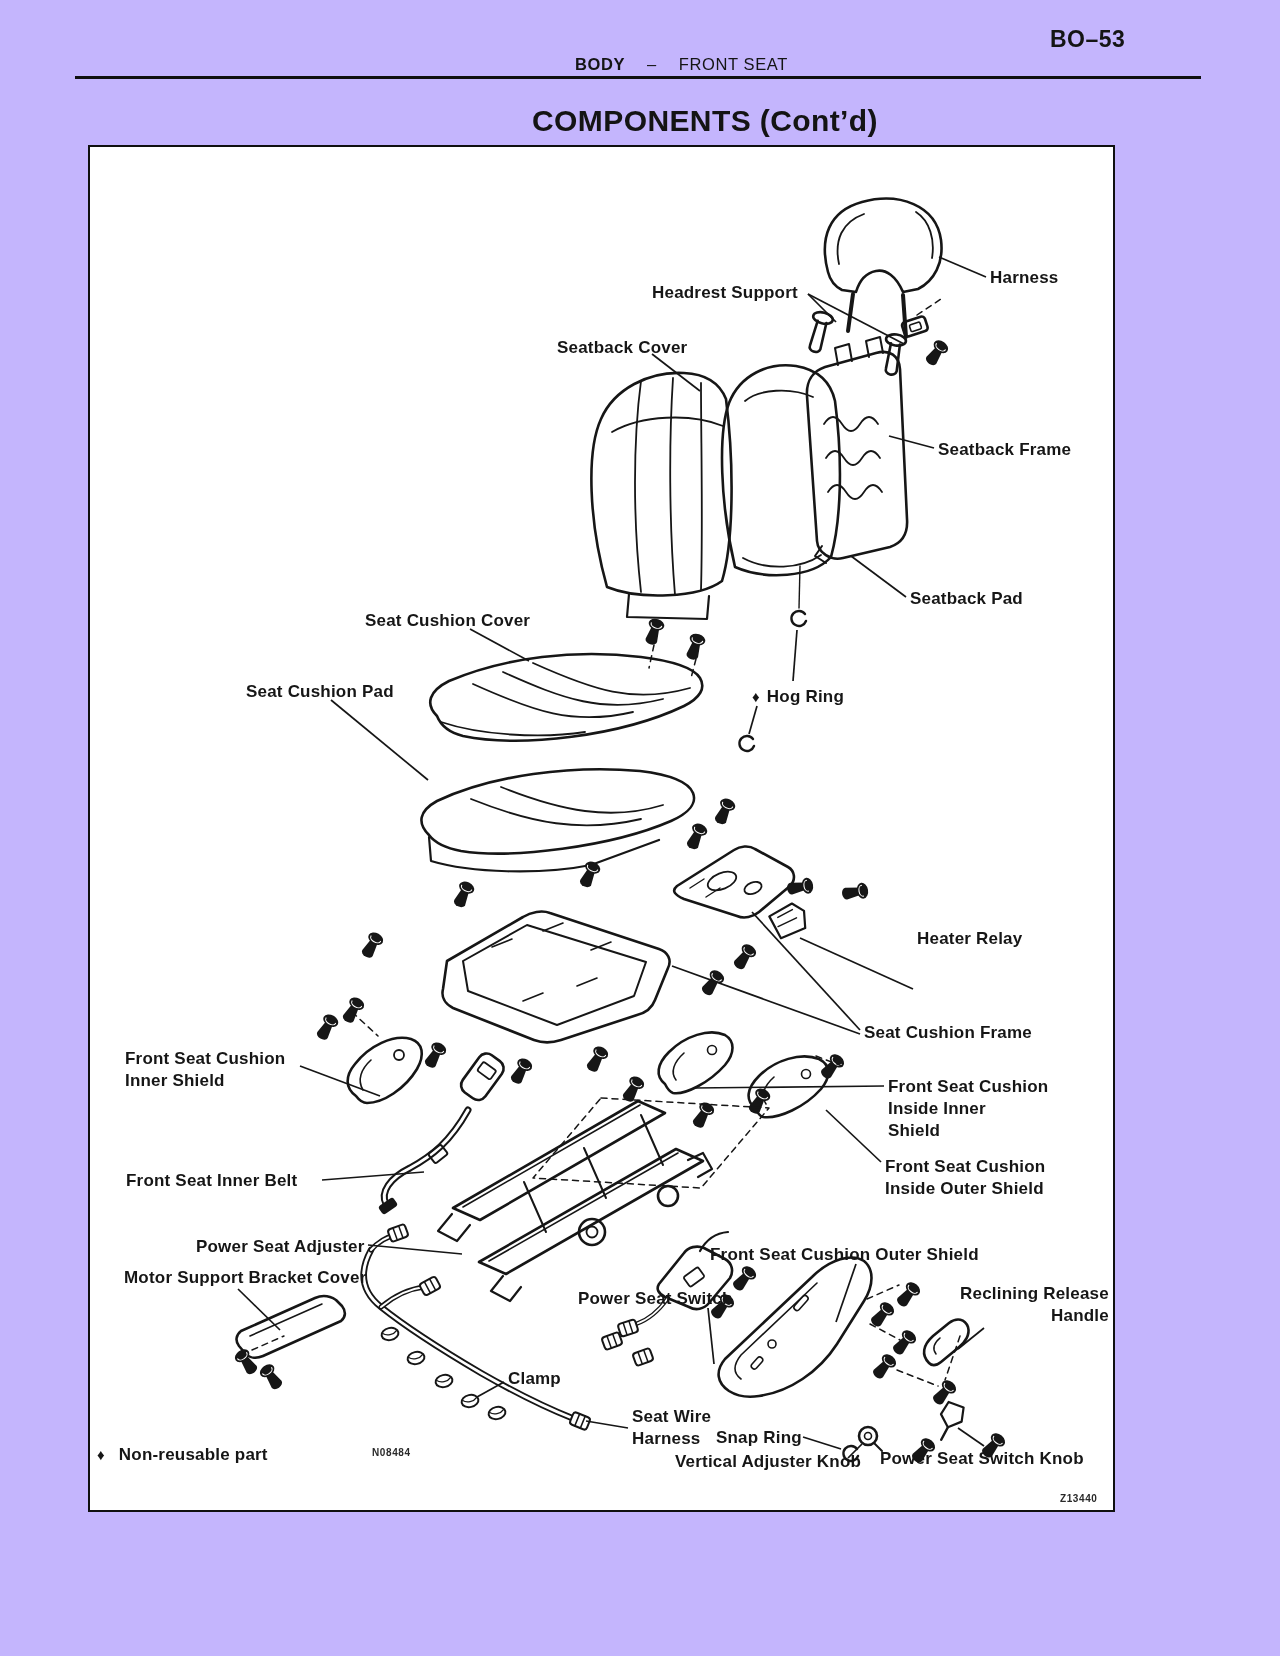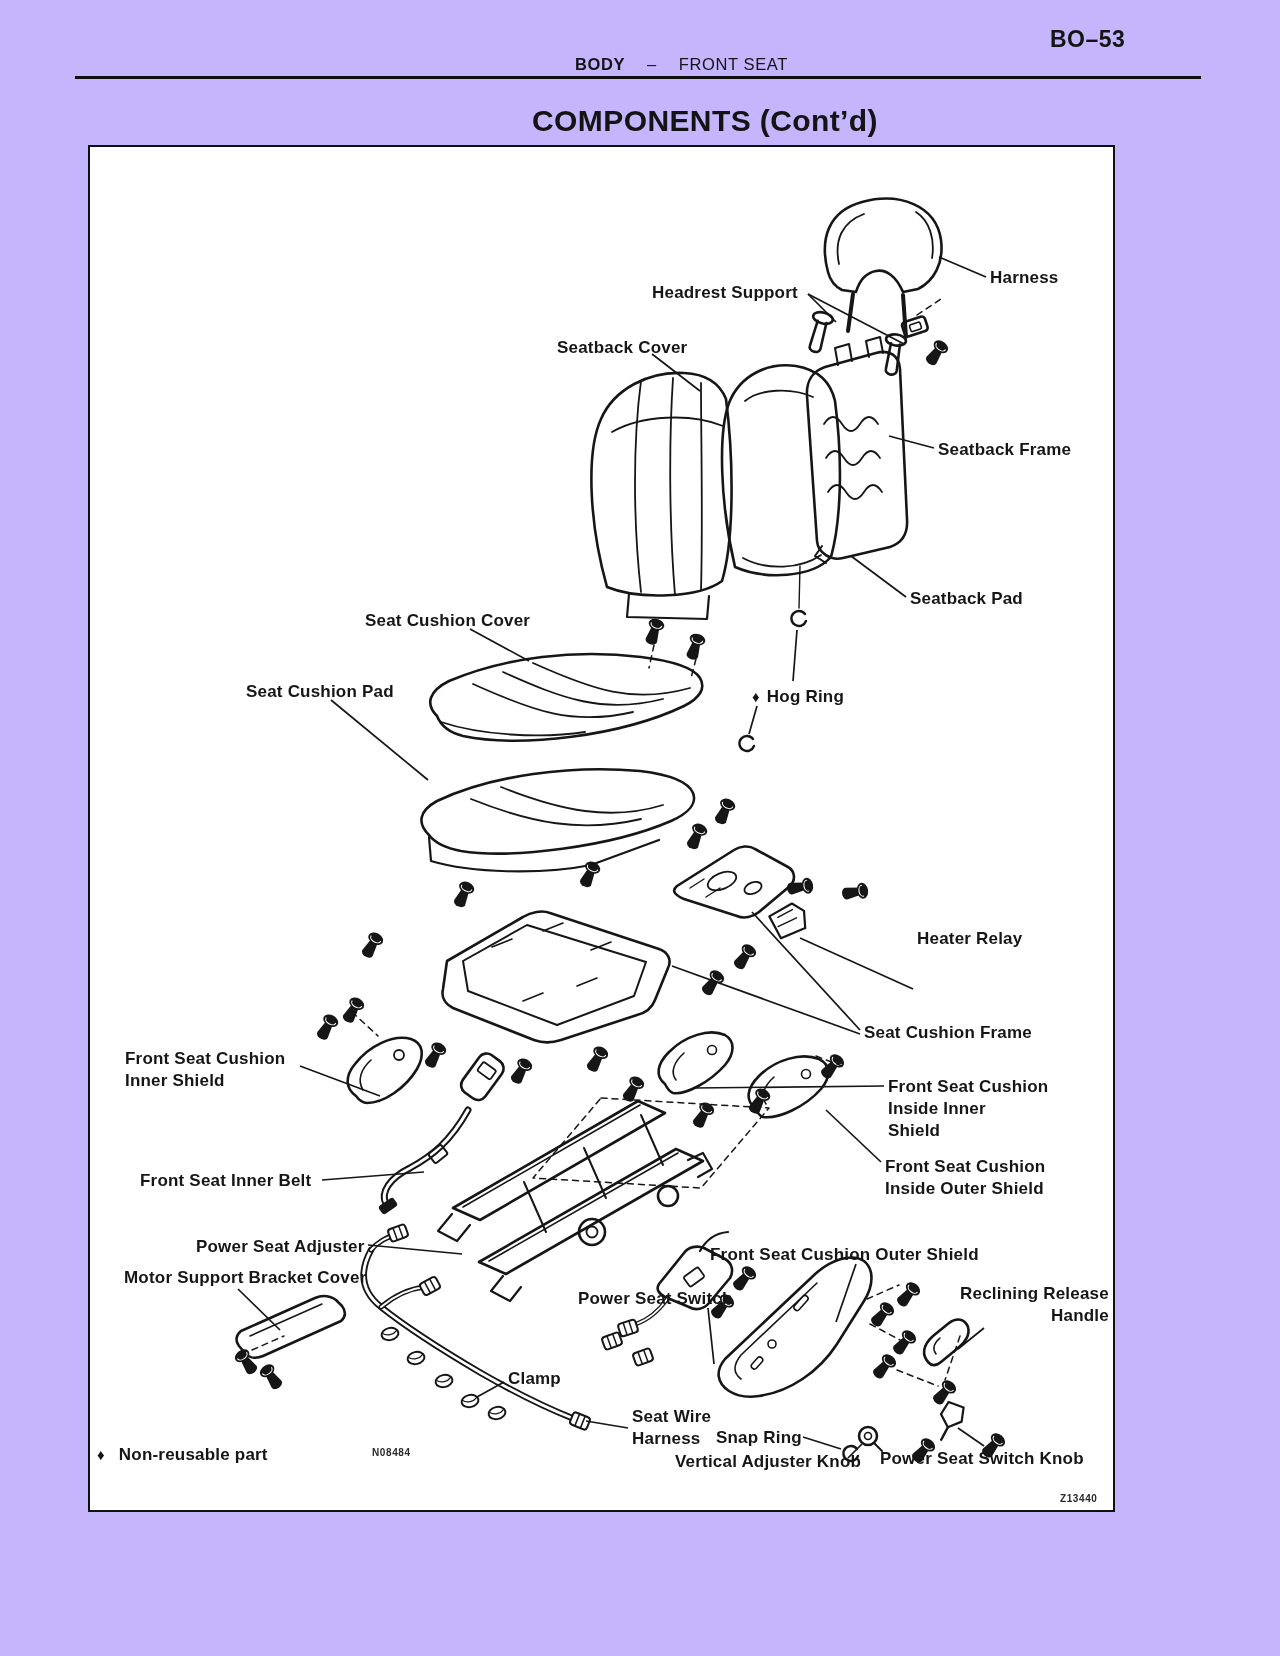--- a/index.html
+++ b/index.html
@@ -361,21 +361,21 @@
       <div class="part-label" style="left: 557px; top: 337px;">Seatback Cover</div>
       <div class="part-label" style="left: 938px; top: 439px;">Seatback Frame</div>
       <div class="part-label" style="left: 910px; top: 588px;">Seatback Pad</div>
       <div class="part-label" style="left: 365px; top: 610px;">Seat Cushion Cover</div>
       <div class="part-label" style="left: 246px; top: 681px;">Seat Cushion Pad</div>
       <div class="part-label" style="left: 752px; top: 686px;"><span class="marker">♦</span>Hog Ring</div>
       <div class="part-label" style="left: 917px; top: 928px;">Heater Relay</div>
       <div class="part-label" style="left: 864px; top: 1022px;">Seat Cushion Frame</div>
       <div class="part-label" style="left: 125px; top: 1048px;">Front Seat Cushion<br>Inner Shield</div>
       <div class="part-label" style="left: 888px; top: 1076px;">Front Seat Cushion<br>Inside Inner<br>Shield</div>
-      <div class="part-label" style="left: 140px; top: 1170px;">Front Seat Inner Belt</div>
+      <div class="part-label" style="left: 126px; top: 1170px;">Front Seat Inner Belt</div>
       <div class="part-label" style="left: 885px; top: 1156px;">Front Seat Cushion<br>Inside Outer Shield</div>
       <div class="part-label" style="left: 196px; top: 1236px;">Power Seat Adjuster</div>
       <div class="part-label" style="left: 124px; top: 1267px;">Motor Support Bracket Cover</div>
       <div class="part-label" style="left: 710px; top: 1244px;">Front Seat Cushion Outer Shield</div>
       <div class="part-label" style="left: 960px; top: 1283px; text-align: right;">Reclining Release<br>Handle</div>
       <div class="part-label" style="left: 508px; top: 1368px;">Clamp</div>
       <div class="part-label" style="left: 578px; top: 1288px; text-align: right;">Power Seat Switch</div>
       <div class="part-label" style="left: 632px; top: 1406px;">Seat Wire<br>Harness</div>
       <div class="part-label" style="left: 716px; top: 1427px;">Snap Ring</div>
       <div class="part-label" style="left: 675px; top: 1451px;">Vertical Adjuster Knob</div>

